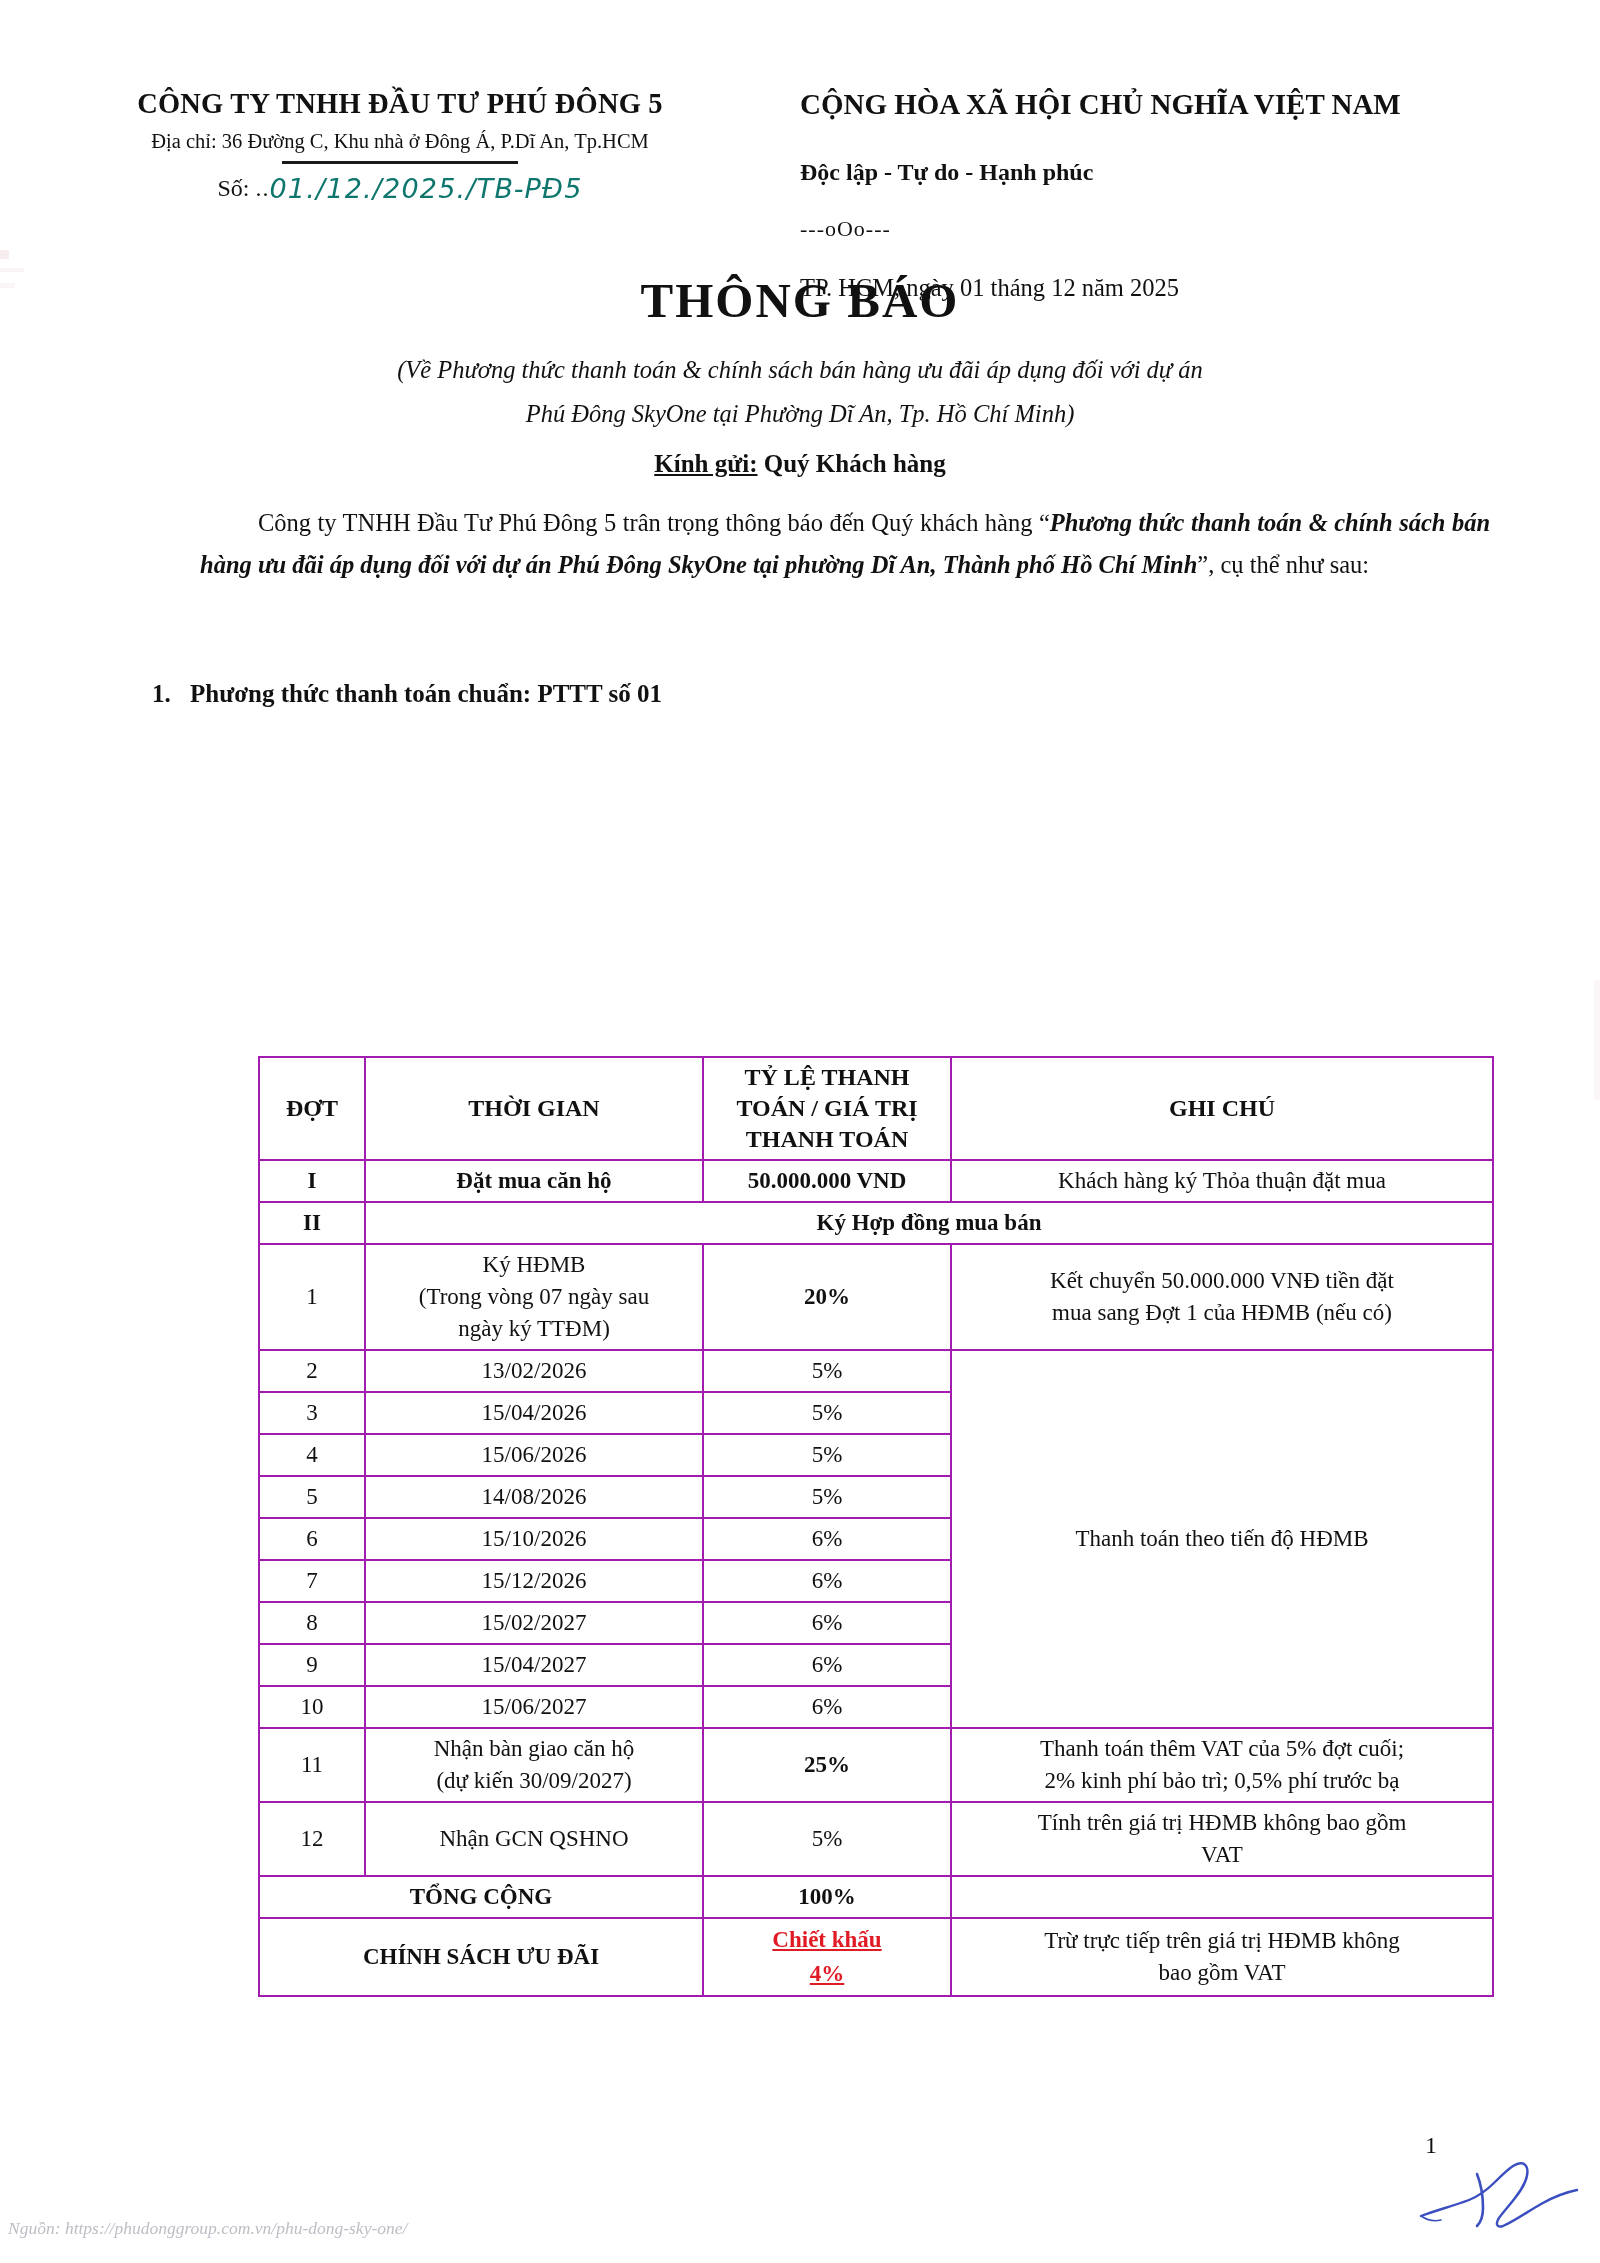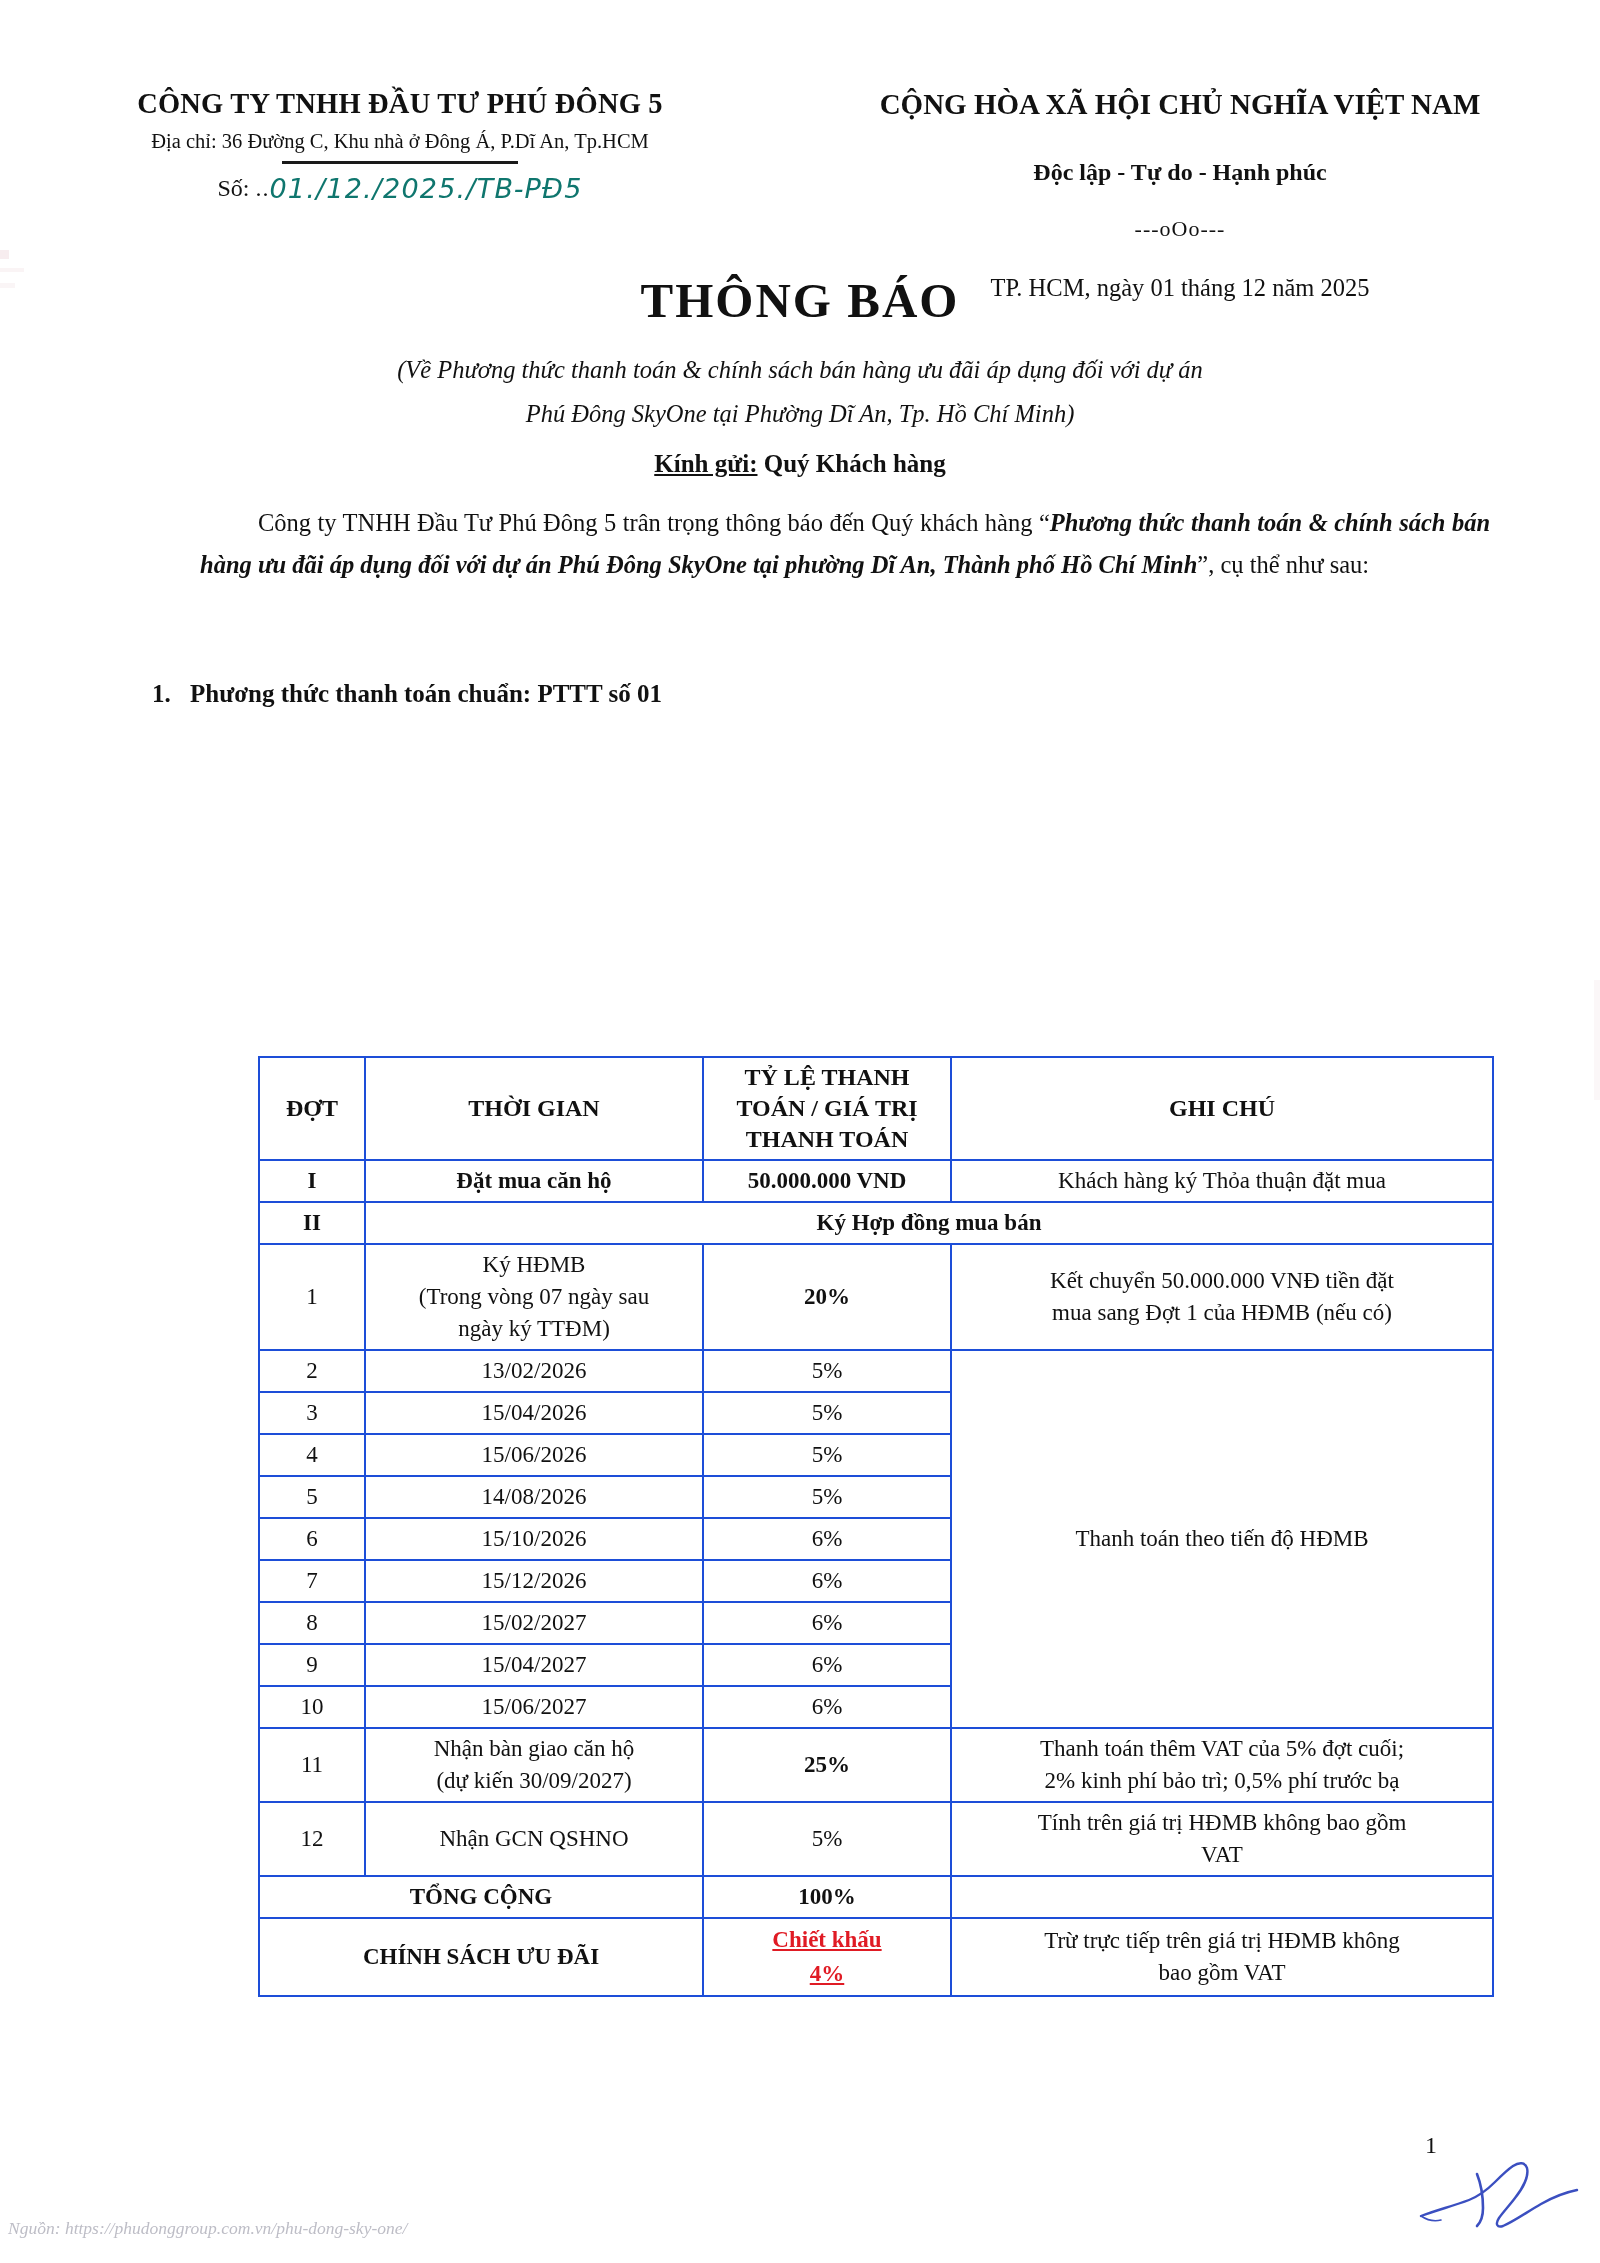--- a/index.html
+++ b/index.html
@@ -38,21 +38,20 @@
     left: 0; top: 88px;
     width: 1600px;
     display: flex;
   }
   .hdr-left {
     width: 800px;
     text-align: center;
   }
   .hdr-right {
     width: 800px;
-    text-align: center;
     padding-right: 40px;
   }
   .org-name {
     font-weight: bold;
     font-size: 28.5px;
     letter-spacing: .2px;
     white-space: nowrap;
   }
   .org-addr {
     font-size: 20.5px;
@@ -169,21 +168,21 @@
     position: absolute;
     left: 258px; top: 1056px;
     width: 1234px;
   }
   table.pay {
     border-collapse: collapse;
     width: 1234px;
     table-layout: fixed;
   }
   table.pay td, table.pay th {
-    border: 2px solid #1d4ed8;
+    border: 2px solid #a21caf;
     padding: 4px 8px;
     font-size: 23px;
     text-align: center;
     vertical-align: middle;
     line-height: 32px;
   }
   table.pay th {
     font-weight: bold;
     font-size: 24px;
     line-height: 31px;

